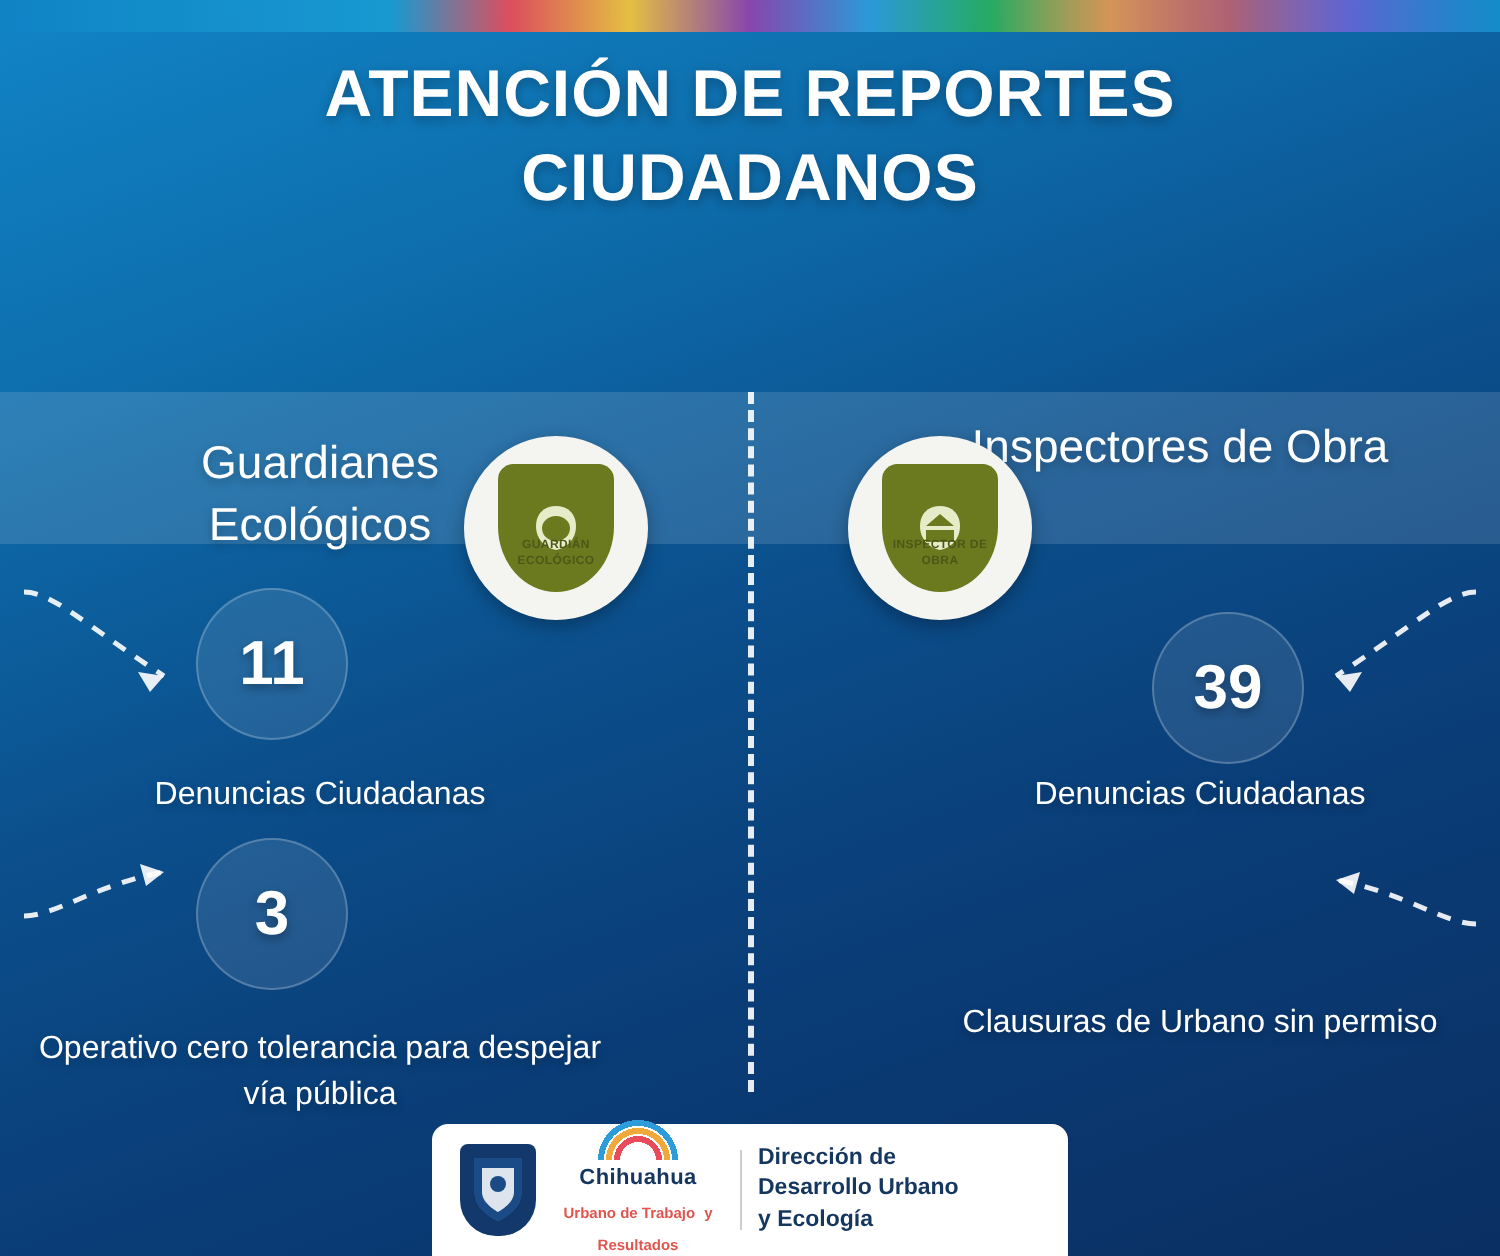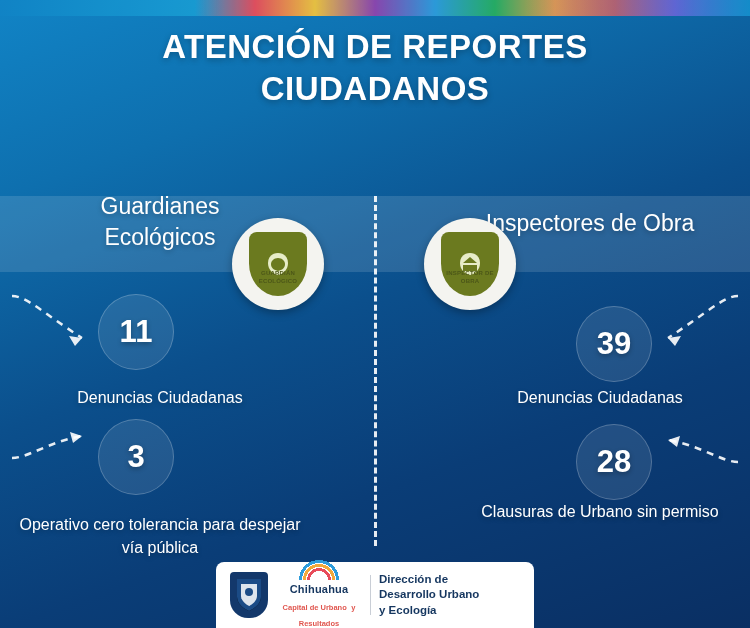--- a/index.html
+++ b/index.html
@@ -81,21 +81,21 @@
 
   
   .col-head {
     position: absolute;
     color: #ffffff;
     font-size: 23px;
     font-weight: normal;
     line-height: 1.35;
     text-shadow: 0 2px 5px rgba(0,0,0,.25);
   }
-  .col-head.left  { left: 45px;  top: 191px; width: 230px; text-align: center; }
+  .col-head.left  { left: 45px;  top: 216px; width: 230px; text-align: center; }
   .col-head.right { right: 45px; top: 208px; width: 230px; text-align: center; }
 
   
   .badge {
     position: absolute;
     width: 92px; height: 92px;
     border-radius: 50%;
     background: #f4f4f0;
     box-shadow: 0 3px 9px rgba(0,0,0,.3);
     display: flex;
@@ -299,36 +299,35 @@
     </svg>
   </div>
 
   <div id="c-l1" class="stat-circle">11</div>
   <div id="l-l1" class="stat-label">Denuncias Ciudadanas</div>
   <div id="c-l2" class="stat-circle">3</div>
   <div id="l-l2" class="stat-label">Operativo cero tolerancia para despejar vía pública</div>
 
   <div id="c-r1" class="stat-circle">39</div>
   <div id="l-r1" class="stat-label">Denuncias Ciudadanas</div>
-  <div id="c-r2" class="stat-circle">28</div>
   <div id="l-r2" class="stat-label">Clausuras de Urbano sin permiso</div>
 
   <div class="footer">
     <div class="crest">
       <svg width="26" height="34" viewBox="0 0 26 34" aria-hidden="true">
         <path d="M1 1 h24 v18 c0 9 -12 14 -12 14 S1 28 1 19z" fill="#14archive"></path>
         <path d="M1 1 h24 v18 c0 9 -12 14 -12 14 S1 28 1 19z" fill="#1b4b86"></path>
         <path d="M5 6 h16 v12 c0 6 -8 10 -8 10 S5 24 5 18z" fill="#ffffff" opacity=".85"></path>
         <circle cx="13" cy="14" r="4" fill="#1b4b86"></circle>
       </svg>
     </div>
     <div class="chih">
       <span class="arc"></span>
       <span class="name">Chihuahua</span>
-      <span class="tag">Capital de Urbano</span>
+      <span class="tag">Urbano de Trabajo</span>
       <span class="tag">y Resultados</span>
     </div>
     <div class="footer-sep"></div>
     <div class="dept">
       <div>Dirección de</div>
       <div>Desarrollo Urbano</div>
       <div>y Ecología</div>
     </div>
   </div>
 

